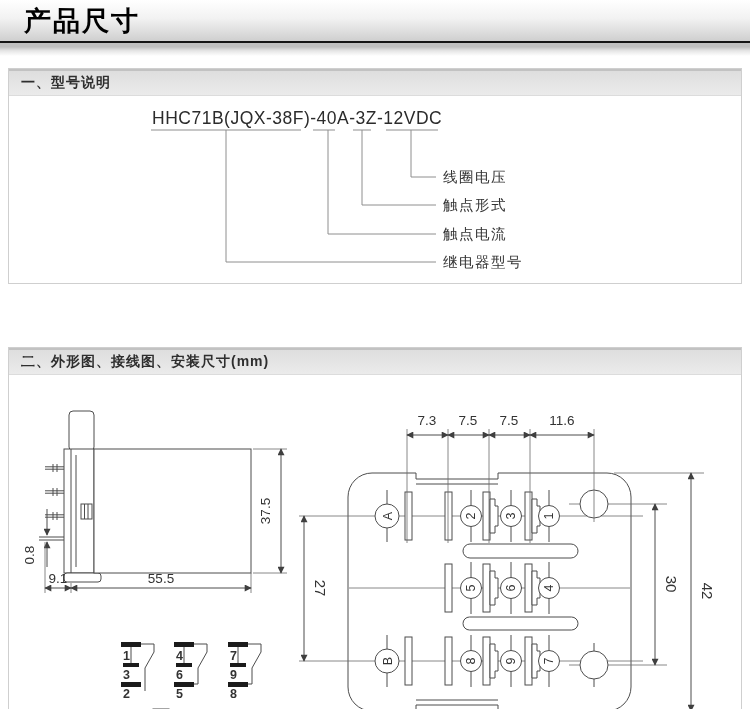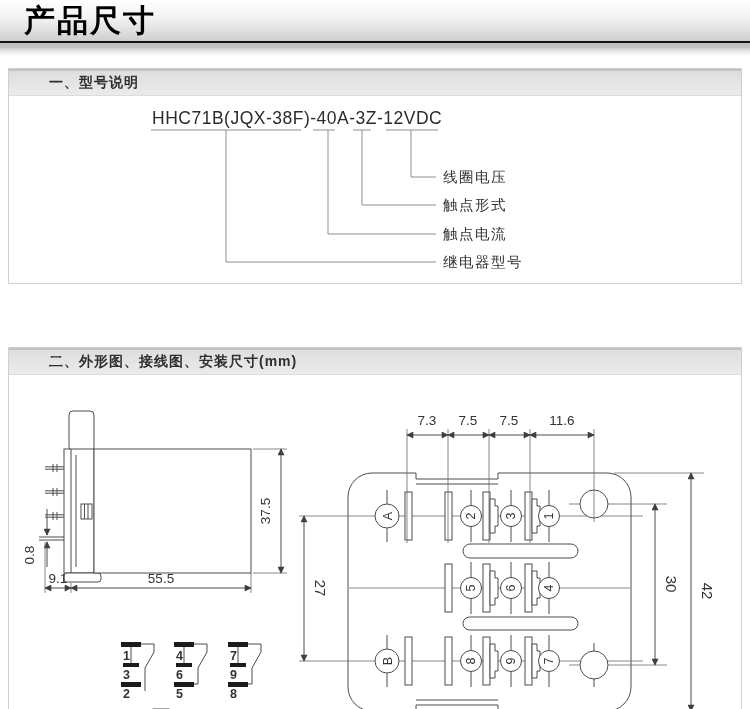--- a/index.html
+++ b/index.html
@@ -2,30 +2,30 @@
 <html><head>
 <meta charset="utf-8">
 <style>
   html,body{margin:0;padding:0;background:#fff;}
   .page{position:relative;width:750px;height:709px;background:#fff;overflow:hidden;
         font-family:"Liberation Sans",sans-serif;}
   
   .banner{position:absolute;left:0;top:0;width:750px;height:41px;
           background:linear-gradient(180deg,#ffffff 0%,#f2f2f2 45%,#cfcfcf 100%);
           border-bottom:2px solid #141414;}
-  .banner h1{margin:0;padding:5px 0 0 24px;font-size:31px;font-weight:bold;color:#000;
+  .banner h1{margin:0;padding:5px 0 0 24px;font-size:27px;font-weight:bold;color:#000;
              letter-spacing:2px;line-height:32px;}
   .banner-shadow{position:absolute;left:0;top:43px;width:750px;height:13px;
           background:linear-gradient(180deg,#bfbfbf 0%,#bfbfbf 30%,#e6e6e6 60%,#ffffff 100%);}
   
   .sect{position:absolute;left:8px;width:732px;border:1px solid #cfcfcf;background:#fff;}
   .sect-head{height:24px;background:linear-gradient(180deg,#dedede 0%,#ebebeb 100%);
              border-top:2px solid #c2c2c2;border-bottom:1px solid #dcdcdc;
              font-size:14px;font-weight:bold;color:#2e2e2e;line-height:23px;
-             padding-left:40px;letter-spacing:1px;}
+             padding-left:12px;letter-spacing:1px;}
   .sect1{top:68px;height:214px;}
   .sect2{top:303px;height:403px;margin-top:44px;}
   svg{display:block;}
   svg text{font-family:"Liberation Sans",sans-serif;}
   .dwl{stroke:#4d4d4d;stroke-width:1;fill:none;}
   .dwf{stroke:#4d4d4d;stroke-width:1;fill:#fff;}
   .dim{stroke:#4d4d4d;stroke-width:1;fill:none;}
   .ext{stroke:#6a6a6a;stroke-width:0.8;fill:none;}
   .bar{fill:#1b1b1b;stroke:none;}
   .dtx{fill:#333;font-size:13.5px;}

